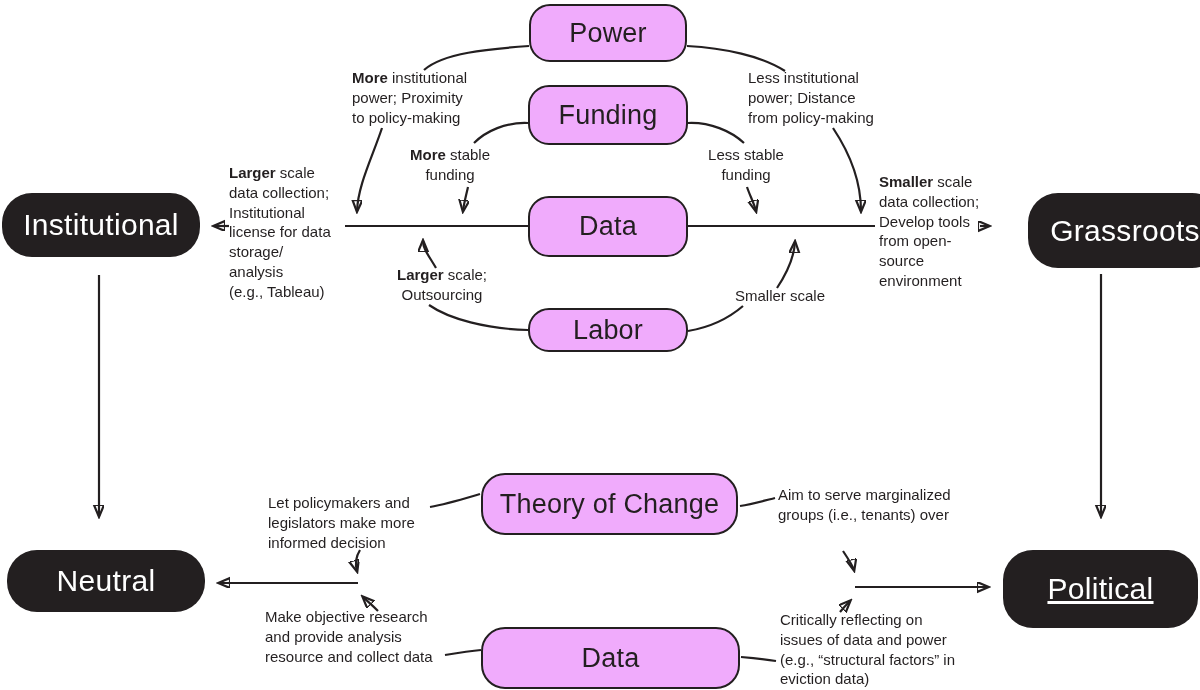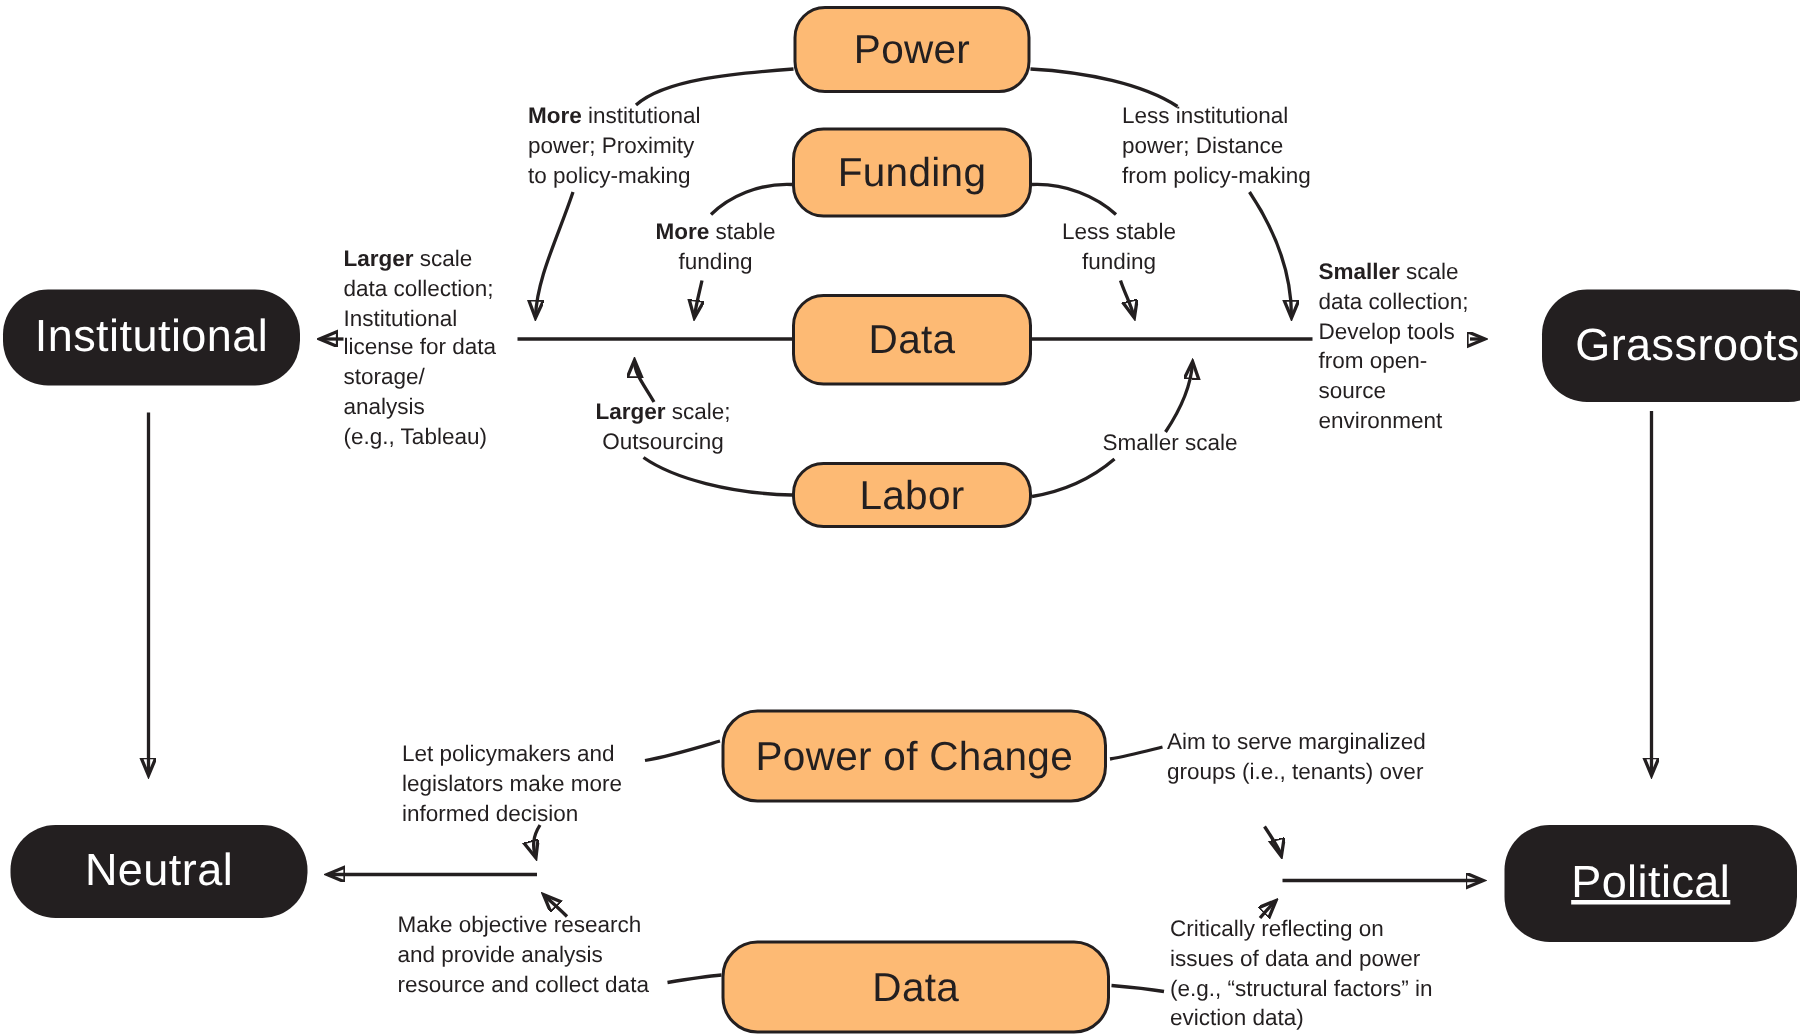--- a/index.html
+++ b/index.html
@@ -8,21 +8,21 @@
     font-family:"Liberation Sans", sans-serif;color:#231f20;
   }
   #arrows{position:absolute;left:0;top:0;width:1200px;height:690px;}
   #arrows path{fill:none;stroke:#231f20;stroke-width:2.2px;}
   .pill{
     position:absolute;background:#231f20;color:#ffffff;border-radius:30px;
     display:flex;align-items:center;justify-content:center;
     font-size:30px;letter-spacing:.3px;
   }
   .node{
-    position:absolute;background:#fdba74;border:2.5px solid #231f20;border-radius:21px;
+    position:absolute;background:#f0abfc;border:2.5px solid #231f20;border-radius:21px;
     display:flex;align-items:center;justify-content:center;
     font-size:27px;letter-spacing:.2px;box-sizing:border-box;
   }
   .ann{
     position:absolute;font-size:15px;line-height:19.8px;white-space:nowrap;
   }
   .ann.c{text-align:center;}
   .ann b{font-weight:bold;}
   .ln{margin:0;padding:0;}
 </style>
@@ -78,40 +78,40 @@
 
   <div class="pill" style="left:2px;top:193px;width:198px;height:64px;">Institutional</div>
   <div class="pill" style="left:1028px;top:193px;width:194px;height:75px;">Grassroots</div>
   <div class="pill" style="left:7px;top:550px;width:198px;height:62px;">Neutral</div>
   <div class="pill" style="left:1003px;top:550px;width:195px;height:78px;text-decoration:underline;">Political</div>
 
   <div class="node" style="left:529px;top:4px;width:158px;height:58px;">Power</div>
   <div class="node" style="left:528px;top:85px;width:160px;height:60px;">Funding</div>
   <div class="node" style="left:528px;top:196px;width:160px;height:61px;">Data</div>
   <div class="node" style="left:528px;top:308px;width:160px;height:44px;">Labor</div>
-  <div class="node" style="left:481px;top:473px;width:257px;height:62px;border-radius:24px;">Power of Change</div>
+  <div class="node" style="left:481px;top:473px;width:257px;height:62px;border-radius:24px;">Theory of Change</div>
   <div class="node" style="left:481px;top:627px;width:259px;height:62px;border-radius:24px;">Data</div>
 
   <div class="ann" style="left:229px;top:163px;">
     <p class="ln"><b>Larger</b><span> scale</span></p>
     <p class="ln"><span>data collection;</span></p>
     <p class="ln"><span>Institutional</span></p>
     <p class="ln"><span>license for data</span></p>
     <p class="ln"><span>storage/</span></p>
     <p class="ln"><span>analysis</span></p>
     <p class="ln"><span>(e.g., Tableau)</span></p>
   </div>
 
   <div class="ann" style="left:352px;top:68px;">
     <p class="ln"><b>More</b><span> institutional</span></p>
     <p class="ln"><span>power; Proximity</span></p>
     <p class="ln"><span>to policy-making</span></p>
   </div>
 
-  <div class="ann c" style="left:407px;top:145px;width:140px;">
+  <div class="ann c" style="left:380px;top:145px;width:140px;">
     <p class="ln"><b>More</b><span> stable</span></p>
     <p class="ln"><span>funding</span></p>
   </div>
 
   <div class="ann c" style="left:372px;top:265px;width:140px;">
     <p class="ln"><b>Larger</b><span> scale;</span></p>
     <p class="ln"><span>Outsourcing</span></p>
   </div>
 
   <div class="ann" style="left:748px;top:68px;">

